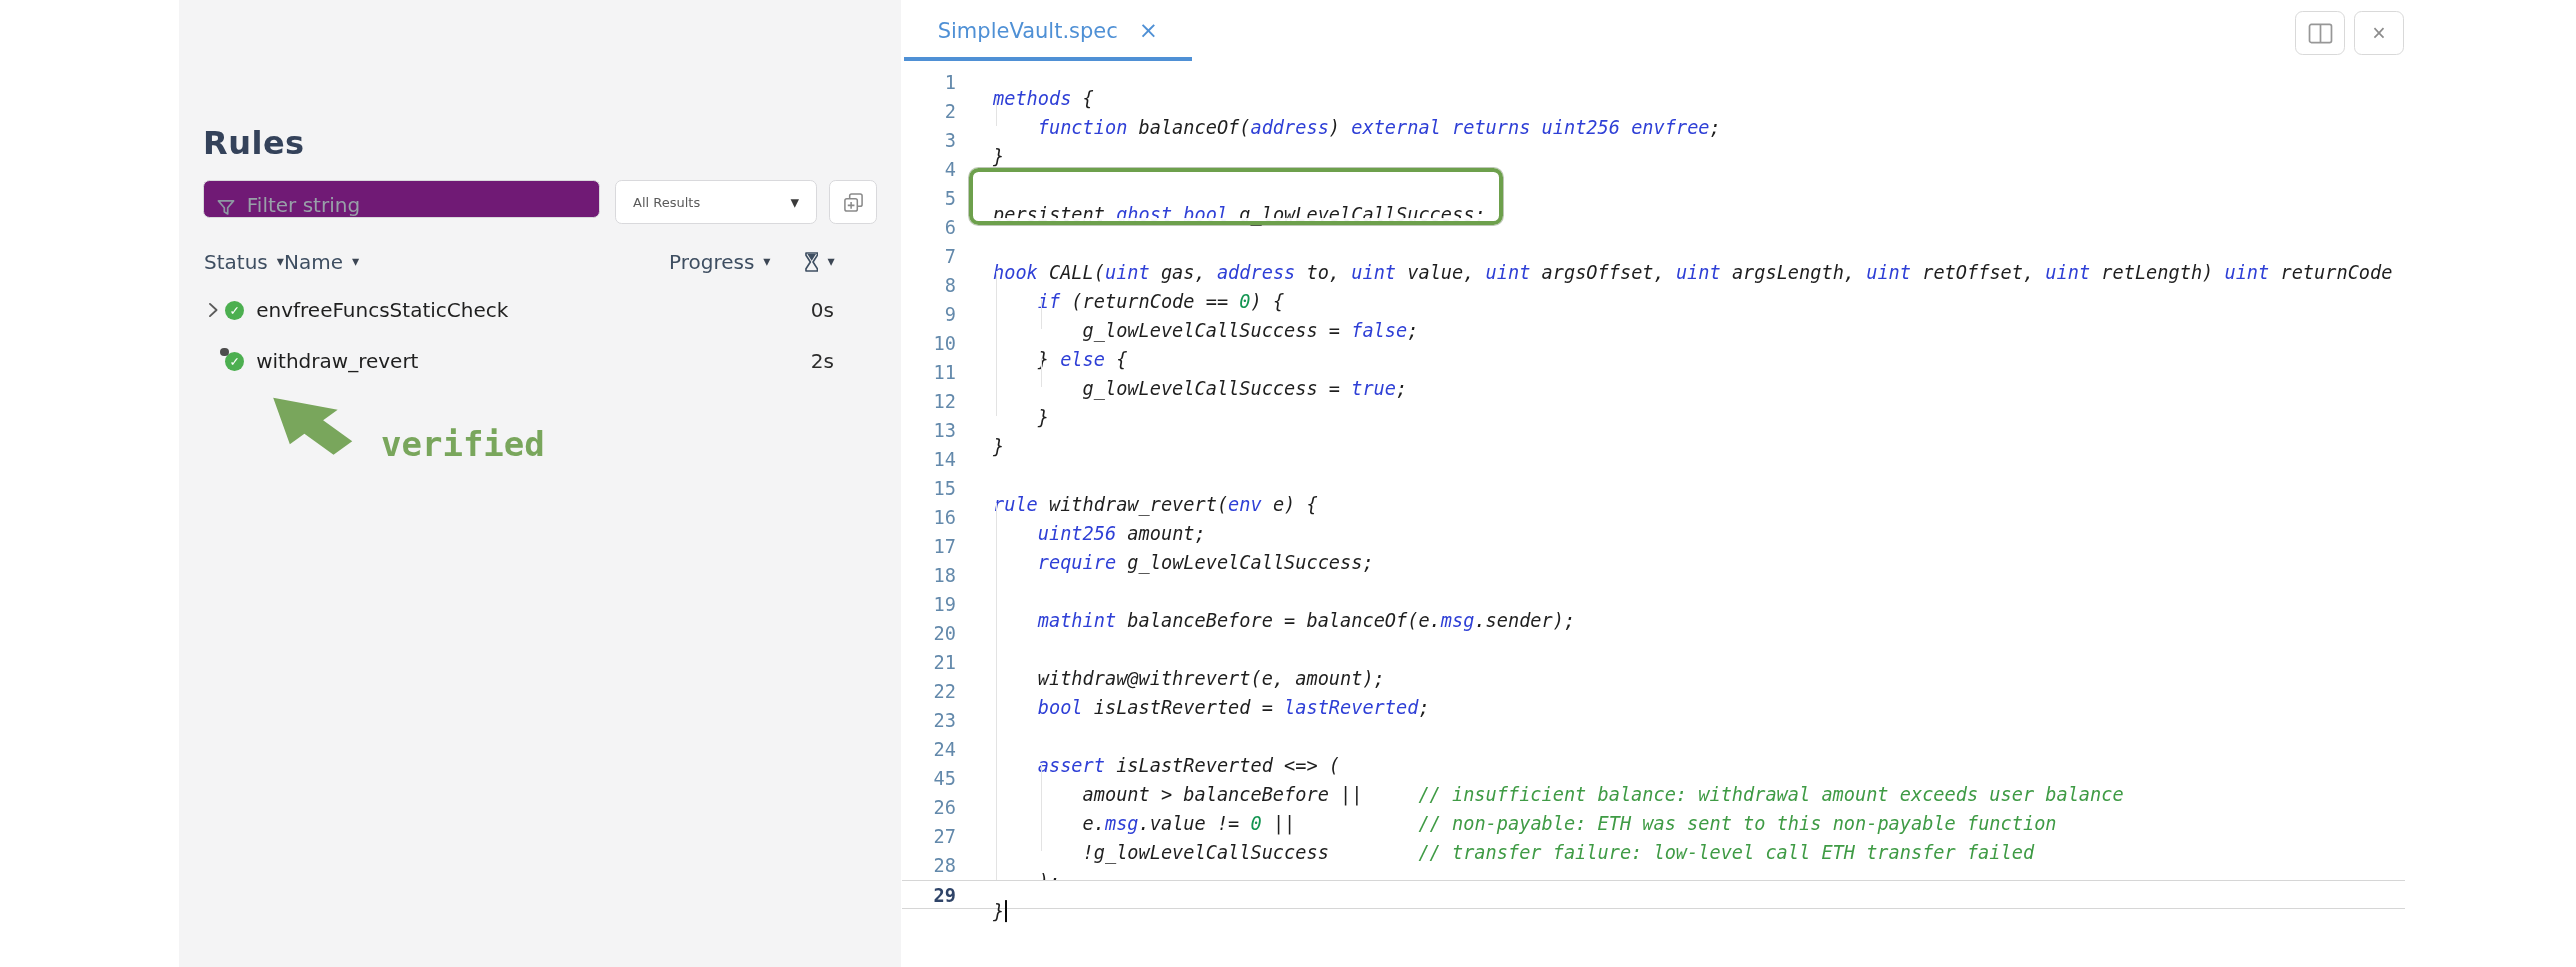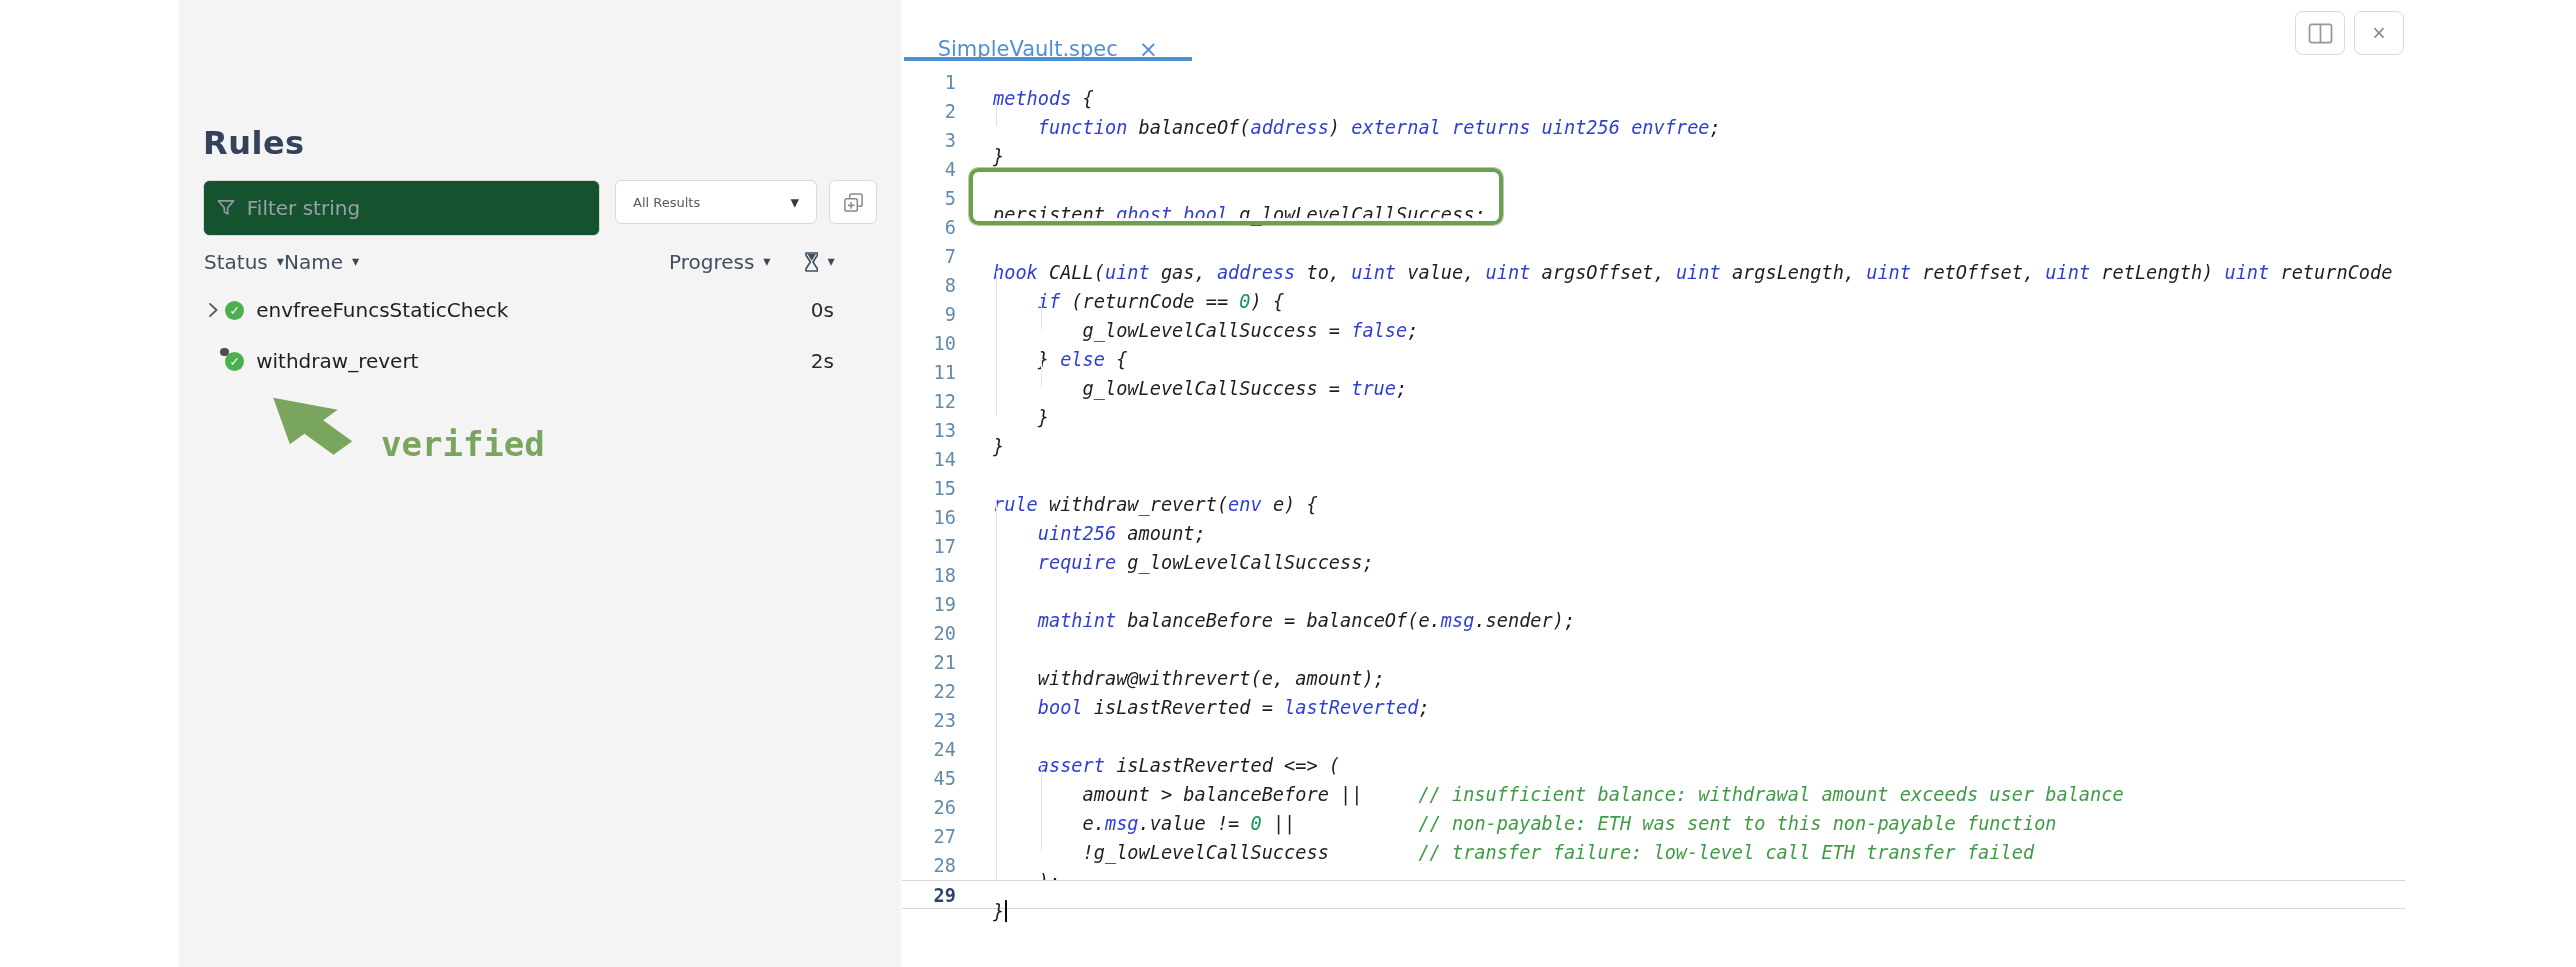--- a/index.html
+++ b/index.html
@@ -2,23 +2,23 @@
 <html style="--accent-blue: #4f90d5; --kw: #2e3fd6; --num: #149552; --comment: #3f9b45; --gutter: #6389ab; --box-green: #6da04c; --check-green: #4caf50; --stamp-green: #79a65c;"><head>
 <meta charset="utf-8">
 <style>
   html,body{margin:0;padding:0;background:#fff;}
   #app{position:relative;width:2576px;height:967px;background:#ffffff;overflow:hidden;
        font-family:"DejaVu Sans","Liberation Sans",sans-serif;}
   
   .sidebar{position:absolute;left:179px;top:0;width:722px;height:967px;background:#f4f4f5;}
   .rules-title{position:absolute;left:24px;top:124px;margin:0;font-size:32px;font-weight:600;
                color:#34425a;letter-spacing:0.5px;}
-  .filter-input{position:absolute;left:24px;top:180px;width:397px;height:56px;box-sizing:border-box;
-                background:#14532d;border:1.9px solid #d9d9dc;border-radius:6.7px;display:flex;
-                align-items:center;padding:0 13.4px;gap:11.4px;}
+  .filter-input{position:absolute;left:24px;top:180px;width:397px;height:38px;box-sizing:border-box;
+                background:#701a75;border:1.9px solid #d9d9dc;border-radius:6.7px;display:flex;
+                align-items:flex-end;padding:0 13.4px;gap:11.4px;}
   .filter-input .ph{color:#98a0a8;font-size:20px;}
   .dropdown{position:absolute;left:436px;top:180px;width:202px;height:44px;box-sizing:border-box;
             background:#fff;border:1.9px solid #d9d9dc;border-radius:6.7px;display:flex;align-items:center;
             justify-content:space-between;padding:0 17px;}
   .dropdown .val{color:#5a5a5a;font-size:13px;}
   .caret{color:#3c4654;font-size:14.3px;line-height:1;}
   .copy-btn{position:absolute;left:650px;top:180px;width:48px;height:44px;box-sizing:border-box;
             background:#fff;border:1.9px solid #d9d9dc;border-radius:6.7px;display:flex;align-items:center;
             justify-content:center;padding:0;cursor:pointer;}
   .cols-header{position:absolute;left:0;top:248px;width:100%;height:27px;color:#3e4e61;font-size:20px;
@@ -33,21 +33,21 @@
          color:#fff;font-size:12.4px;font-weight:700;flex:0 0 auto;}
   .check .dot{position:absolute;left:-4.8px;top:-3.8px;width:8.6px;height:8.6px;border-radius:50%;background:#4d4d4d;}
   .rule-name{margin-left:12px;font-size:20px;color:#1f1f1f;}
   .rule-duration{position:absolute;right:67px;font-size:20px;color:#2b2b2b;}
   .stamp-arrow{position:absolute;left:89px;top:394px;}
   .stamp-text{position:absolute;left:202px;top:424px;font-family:"DejaVu Sans Mono",monospace;
               font-weight:700;font-size:34px;color:var(--stamp-green);letter-spacing:0;}
   
   .editor{position:absolute;left:902px;top:0;width:1674px;height:967px;background:#fff;}
   .tabbar{position:absolute;left:0;top:0;width:100%;height:61px;background:#fff;}
-  .tab{position:absolute;left:1.9px;top:0;width:288px;height:61px;display:flex;align-items:flex-end;
+  .tab{position:absolute;left:1.9px;top:0;width:288px;height:61px;display:flex;align-items:center;
        justify-content:center;gap:21px;cursor:pointer;}
   .tab .t{color:var(--accent-blue);font-size:21px;}
   .tab .x{color:var(--accent-blue);font-size:23px;line-height:1;}
   .tab-underline{position:absolute;left:1.9px;top:57px;width:288px;height:3.8px;background:var(--accent-blue);}
   .win-btn{position:absolute;top:11.4px;width:50px;height:44px;box-sizing:border-box;background:#fff;
            border:1.9px solid #d9d9d9;border-radius:7.6px;display:flex;align-items:center;justify-content:center;
            padding:0;cursor:pointer;color:#8c8c8c;}
   .split-btn{left:1393px;} .close-btn{left:1452px;font-size:23px;}
   .code{position:absolute;left:0;top:68px;width:1503px;font-family:"DejaVu Sans Mono",monospace;
         font-size:18.6px;}

